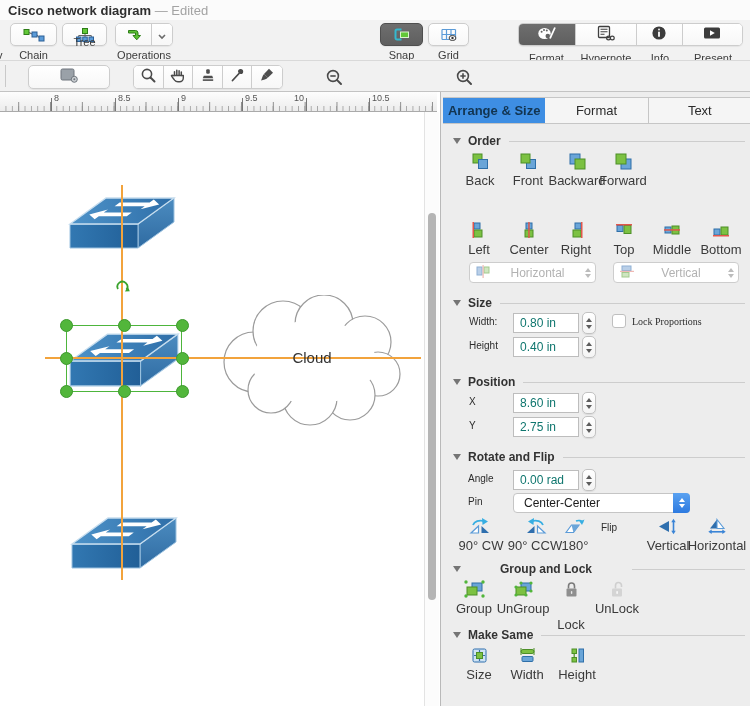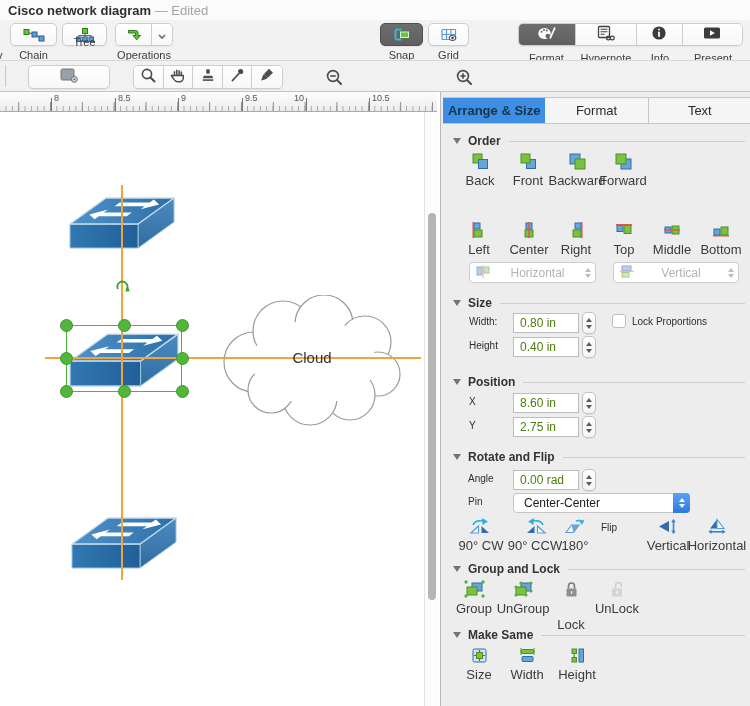--- a/index.html
+++ b/index.html
@@ -65,21 +65,21 @@
   .disc { width:0; height:0; border-left:4.5px solid transparent; border-right:4.5px solid transparent; border-top:6px solid #757575; margin-right:7px; }
   .sec-t { font-size:12px; font-weight:600; color:#333; white-space:nowrap; }
   .rule { flex:1; height:1px; background:#cdcdcd; margin-left:8px; }
 
   .pbtn { position:absolute; display:flex; flex-direction:column; align-items:center; cursor:default; }
   .picon { height:20px; display:flex; align-items:center; justify-content:center; }
   .plabel { font-size:13px; color:#3a3a3a; margin-top:2px; white-space:nowrap; }
 
   .flabel { position:absolute; font-size:10px; color:#2d2d2d;text-align:center; }
   .field { position:absolute; height:20px; width:66px; background:#fff; border:1px solid #bdbdbd;
-           font-size:12px; color:#4d7c0f; padding-left:6px; font-family:"Liberation Sans",sans-serif; }
+           font-size:12px; color:#0f766e; padding-left:6px; font-family:"Liberation Sans",sans-serif; }
   .stepper { position:absolute; width:14px; height:22px; background:linear-gradient(#fff,#f4f4f4); border:1px solid #c2c2c2; border-radius:5px;
              box-shadow:0 1px 1px rgba(0,0,0,.08); display:flex; flex-direction:column; align-items:center; justify-content:center; gap:3px; }
   .tri-up { width:0; height:0; border-left:3.5px solid transparent; border-right:3.5px solid transparent; border-bottom:4.5px solid #5c5c5c; }
   .tri-dn { width:0; height:0; border-left:3.5px solid transparent; border-right:3.5px solid transparent; border-top:4.5px solid #5c5c5c; }
 
   .drop { position:absolute; height:21px; background:#fff; border:1px solid #cdcdcd; border-radius:4px;
           display:flex; align-items:center; padding:0 4px 0 6px; }
   .drop .dtext { flex:1; font-size:12px; color:#b2b2b2; text-align:center; }
   .drop .dchev { display:flex; flex-direction:column; gap:2px; align-items:center; }
   .drop .dchev .tri-up { border-bottom-color:#bcbcbc; }
@@ -550,21 +550,21 @@
       <span class="sec-t">Size</span>
         <span class="rule"></span>
     </div>
     <span class="flabel" style="left:28px; top:224px;">Width:</span>
     <input class="field" style="left: 72px; top: 221px;" value="0.80 in">
     <div class="stepper" style="left:141px; top:220px;">
         <span class="tri-up"></span>
         <span class="tri-dn"></span>
       </div>
     <span class="checkbox" style="left:171px; top:222px;"></span>
-    <span class="flabel" style="left:191px; top:224px;">Lock Proportions</span>
+    <span class="flabel" style="left:191px; top:224px;font-family:Liberation Serif, serif;">Lock Proportions</span>
     <span class="flabel" style="left:28px; top:248px;">Height</span>
     <input class="field" style="left: 72px; top: 245px;" value="0.40 in">
     <div class="stepper" style="left:141px; top:244px;">
         <span class="tri-up"></span>
         <span class="tri-dn"></span>
       </div>
 
     <div class="sec" style="top:283px;">
       <span class="disc"></span>
       <span class="sec-t">Position</span>
@@ -654,21 +654,21 @@
           <polygon points="10,1.5 3,10.5 10,10.5" fill="#2f6fae"></polygon>
           <polygon points="10,1.5 17,10.5 10,10.5" fill="#fff" stroke="#5b9bd8" stroke-width="1.1"></polygon>
           <path d="M3.5,13.8 H16.5" stroke="#3a84d6" stroke-width="1.6"></path>
           <polygon points="1.3,13.8 4.7,11.6 4.7,16" fill="#3a84d6"></polygon>
           <polygon points="18.7,13.8 15.3,11.6 15.3,16" fill="#3a84d6"></polygon>
         </svg>
       </span>
       <span class="plabel">Horizontal</span>
     </div>
 
-    <div class="sec" style="top:470px;">
+    <div class="sec" style="top:470px;gap:32px;">
       <span class="disc"></span>
       <span class="sec-t">Group and Lock</span>
         <span class="rule"></span>
     </div>
     <div class="pbtn" style="left:13px; top:487px; width:40px;">
       <span class="picon">
         <svg width="21" height="18" viewBox="0 0 21 18">
           <rect x="8" y="3" width="10" height="8" fill="#6aa5d8" stroke="#2f6fa8"></rect>
           <rect x="3" y="7" width="10" height="8" fill="#7cc142" stroke="#4d8f27"></rect>
           <circle cx="2" cy="2" r="1.7" fill="#52b63b"></circle>

